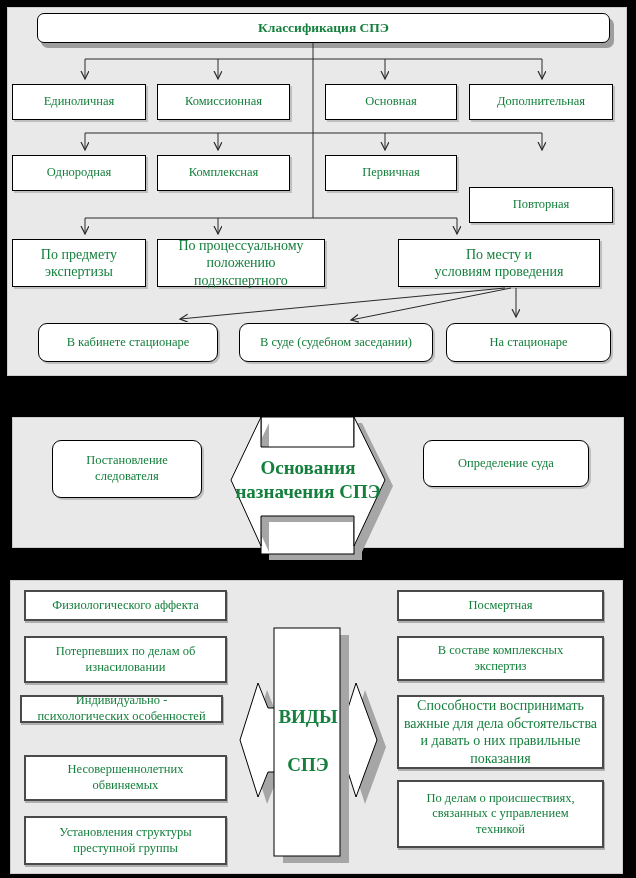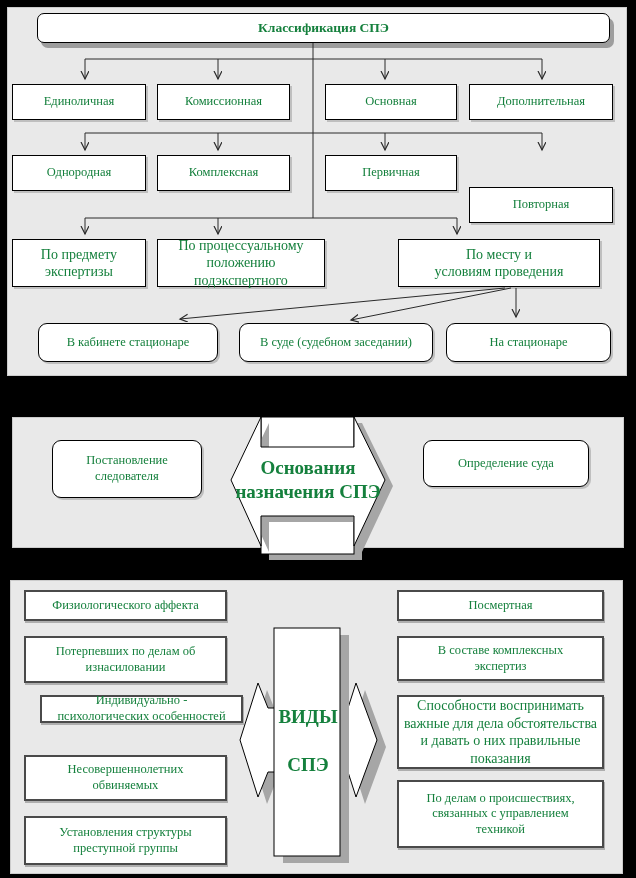--- a/index.html
+++ b/index.html
@@ -50,21 +50,21 @@
   <div class="bx rnd" style="left:239px;top:323px;width:194px;height:39px;">В суде (судебном заседании)</div>
   <div class="bx rnd" style="left:52px;top:440px;width:150px;height:58px;">Постановление
 следователя</div>
 
   <div class="bx rnd" style="left:446px;top:323px;width:165px;height:39px;">На стационаре</div>
   <div class="bx rnd" style="left:423px;top:440px;width:166px;height:47px;">Определение суда</div>
 
   <div class="bx b3" style="left:24px;top:590px;width:203px;height:31px;">Физиологического аффекта</div>
   <div class="bx b3" style="left:24px;top:636px;width:203px;height:47px;">Потерпевших по делам об
 изнасиловании</div>
-  <div class="bx b3" style="left:40px;top:695px;width:203px;height:28px;">Индивидуально -
+  <div class="bx b3" style="left:20px;top:695px;width:203px;height:28px;">Индивидуально -
 психологических особенностей</div>
   <div class="bx b3" style="left:24px;top:755px;width:203px;height:46px;">Несовершеннолетних
 обвиняемых</div>
   <div class="bx b3" style="left:24px;top:816px;width:203px;height:49px;">Установления структуры
 преступной группы</div>
 
   <div class="bx b3" style="left:397px;top:590px;width:207px;height:31px;">Посмертная</div>
   <div class="bx b3" style="left:397px;top:636px;width:207px;height:45px;">В составе комплексных
 экспертиз</div>
   <div class="bx b3 sm" style="left:397px;top:695px;width:207px;height:74px;">Способности  воспринимать

